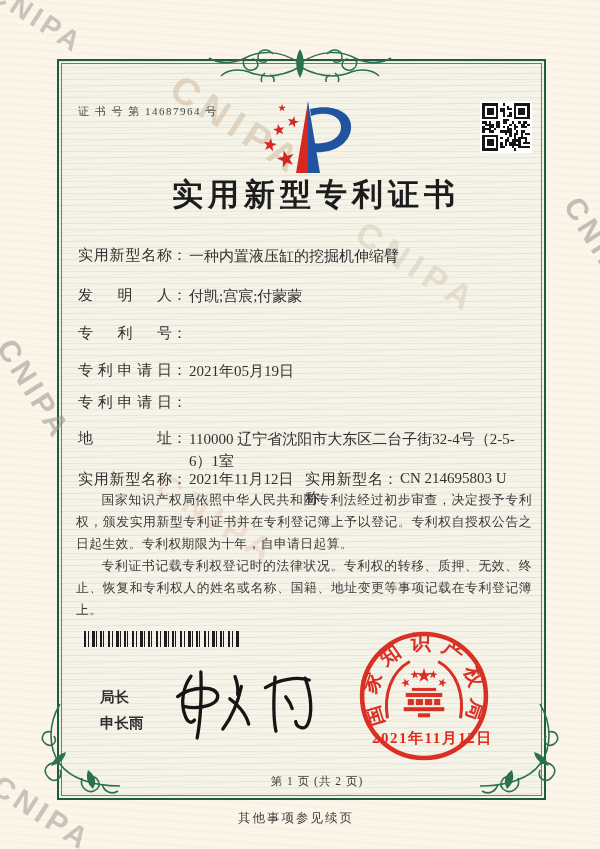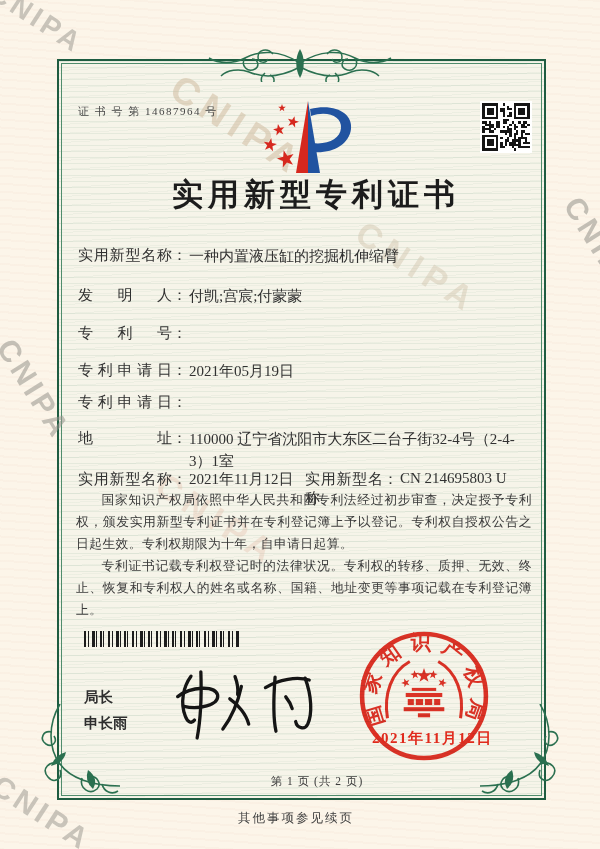--- a/index.html
+++ b/index.html
@@ -42,21 +42,21 @@
   .flabel{display:inline-block;width:94px;text-align:justify;text-align-last:justify;flex:none;}
   .fcolon{flex:none;margin-right:2px;}
   .fvalue{flex:1;line-height:1.45;}
   .g2{position:absolute;left:227px;top:0;display:flex;}
   .g2 .flabel{width:78px;}
   #paras{left:76px;top:489px;width:456px;font-size:12.8px;line-height:22px;color:#3a3a3a;
          text-align:justify;letter-spacing:0.4px;}
   #paras p{margin:0;text-indent:2em;}
   #barcode{left:84px;top:631px;width:155px;height:16px;
     background:repeating-linear-gradient(90deg,#1c1c1c 0 2px,rgba(0,0,0,0) 2px 4px,#1c1c1c 4px 5px,rgba(0,0,0,0) 5px 8px,#1c1c1c 8px 11px,rgba(0,0,0,0) 11px 12px,#1c1c1c 12px 13px,rgba(0,0,0,0) 13px 16px,#1c1c1c 16px 18px,rgba(0,0,0,0) 18px 19px,#1c1c1c 19px 20px,rgba(0,0,0,0) 20px 24px);}
-  #official{left:84px;top:684px;font-family:"Liberation Sans","DejaVu Sans",sans-serif;
+  #official{left:100px;top:684px;font-family:"Liberation Sans","DejaVu Sans",sans-serif;
             font-size:14.5px;font-weight:bold;color:#2f2f2f;line-height:26px;}
   #sig{left:158px;top:662px;z-index:3;}
   #seal{left:357px;top:629px;z-index:4;mix-blend-mode:multiply;opacity:0.94;}
   #seal-date{left:372px;top:729px;z-index:5;font-size:15px;font-weight:bold;color:#e02a1c;letter-spacing:1.5px;}
   #page-num{left:57px;top:774px;width:520px;text-align:center;font-size:11.5px;color:#3c3c3c;letter-spacing:1px;}
   #cont-note{left:238px;top:810px;font-size:12.5px;color:#3d3d3d;letter-spacing:2px;}
 </style>
 </head>
 <body>
 
@@ -279,21 +279,21 @@
       <span class="fcolon">：</span>
       <span class="fvalue">2021年05月19日</span>
   </div>
   <div class="row" style="top:393px">
     <span class="flabel">专利申请日</span>
       <span class="fcolon">：</span>
   </div>
   <div class="row" style="top:429px">
     <span class="flabel">地址</span>
       <span class="fcolon">：</span>
-      <span class="fvalue" style="max-width:352px">110000 辽宁省沈阳市大东区二台子街32-4号（2-4-3）1室</span>
+      <span class="fvalue" style="max-width:352px">110000 辽宁省沈阳市大东区二台子街32-4号（2-5-6）1室</span>
   </div>
   <div class="row" style="top:470px">
     <span class="flabel">实用新型名称</span>
       <span class="fcolon">：</span>
       <span>2021年11月12日</span>
     <span class="g2">
       <span class="flabel">实用新型名称</span>
         <span class="fcolon">：</span>
         <span>CN 214695803 U</span>
     </span>

